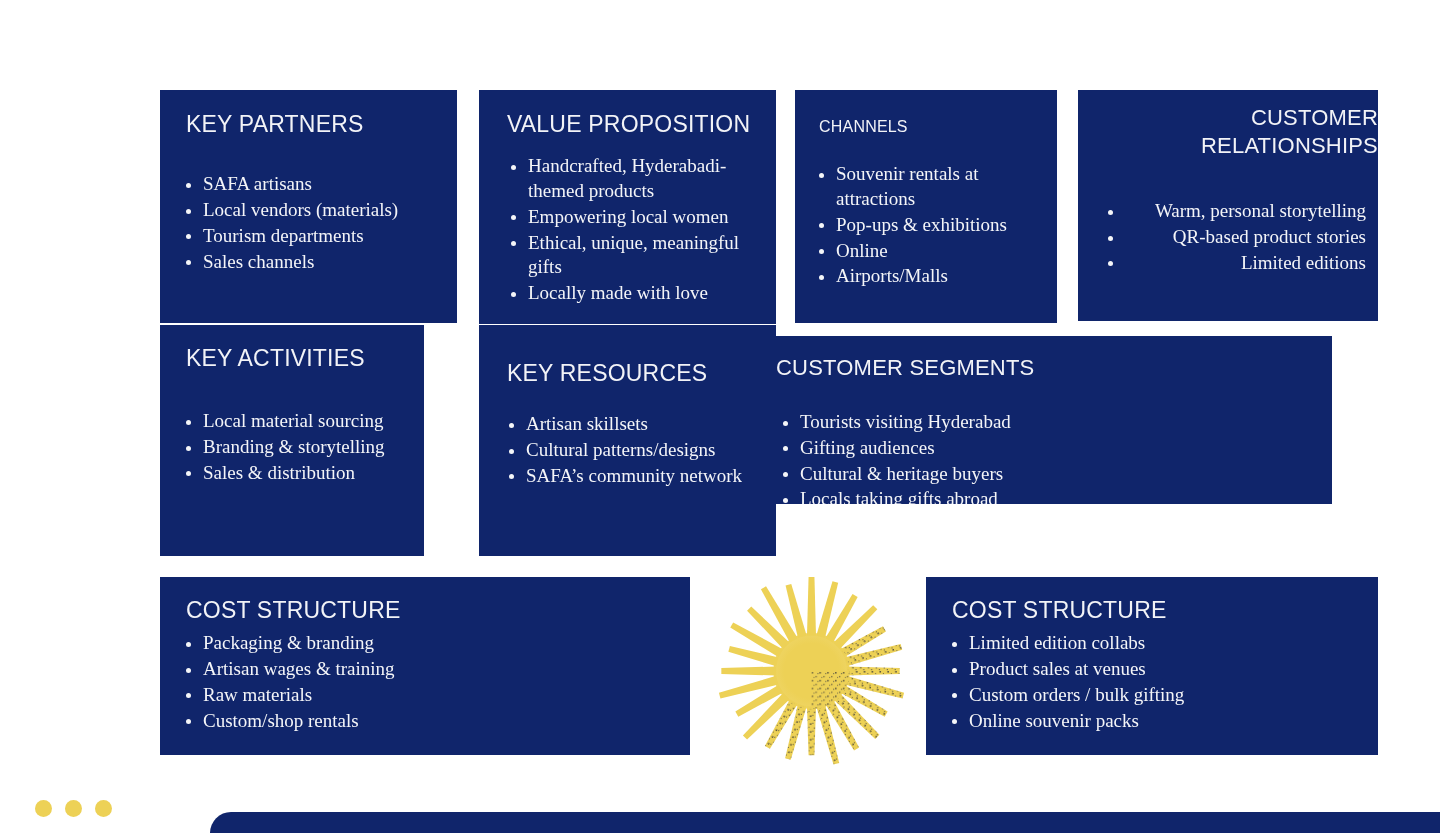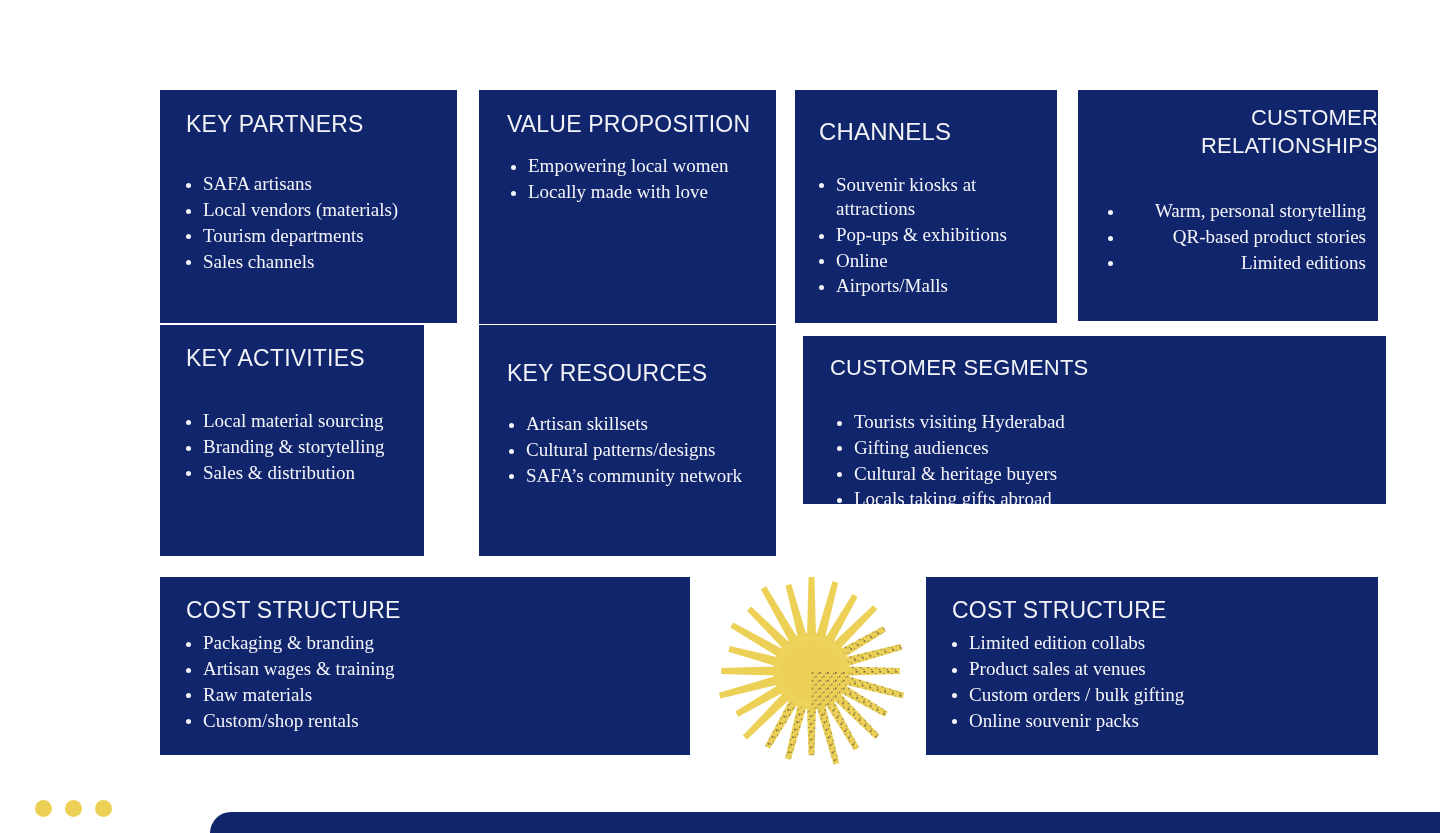--- a/index.html
+++ b/index.html
@@ -62,32 +62,32 @@
   }
 
   
   #p-key-partners        { left: 160px; top: 90px;  width: 297px; height: 233px; }
   #p-value-proposition   { left: 479px; top: 90px;  width: 297px; height: 234px; }
   #p-channels            { left: 795px; top: 90px;  width: 262px; height: 233px; }
   #p-customer-relations  { left: 1078px;top: 90px;  width: 300px; height: 231px; text-align: right; }
 
   #p-key-partners .panel-title       { font-size: 23px; margin: 20px 0 0 26px; }
   #p-value-proposition .panel-title  { font-size: 23px; margin: 20px 0 0 28px; }
-  #p-channels .panel-title           { font-size: 24px; margin: 27px 0 0 24px; }
+  #p-channels .panel-title           { font-size: 16px; margin: 27px 0 0 24px; }
   #p-customer-relations .panel-title { font-size: 22px; margin: 14px 0 0 22px; }
 
   #p-key-partners .panel-list        { font-size: 19px; margin: 33px 0 0 24px; width: 260px; }
   #p-value-proposition .panel-list   { font-size: 19px; margin: 15px 0 0 30px; width: 252px; }
   #p-channels .panel-list            { font-size: 19px; margin: 25px 0 0 22px; width: 225px; }
   #p-customer-relations .panel-list  { font-size: 19px; margin: 39px 0 0 28px; width: 260px; }
 
   
   #p-key-activities      { left: 160px; top: 325px; width: 264px; height: 231px; }
   #p-key-resources       { left: 479px; top: 325px; width: 297px; height: 231px; }
-  #p-customer-segments   { left: 803px; top: 336px; width: 583px; height: 168px; }
+  #p-customer-segments   { left: 749px; top: 336px; width: 583px; height: 168px; }
 
   #p-key-activities .panel-title     { font-size: 23px; margin: 19px 0 0 26px; }
   #p-key-resources .panel-title      { font-size: 23px; margin: 34px 0 0 28px; }
   #p-customer-segments .panel-title  { font-size: 22px; margin: 18px 0 0 27px; }
 
   #p-key-activities .panel-list      { font-size: 19px; margin: 36px 0 0 24px; width: 262px; }
   #p-key-resources .panel-list       { font-size: 19px; margin: 24px 0 0 28px; width: 262px; }
   #p-customer-segments .panel-list   { font-size: 19px; margin: 28px 0 0 32px; width: 420px; }
 
   
@@ -147,29 +147,31 @@
       <li>SAFA artisans</li>
       <li>Local vendors (materials)</li>
       <li>Tourism departments</li>
       <li>Sales channels</li>
     </ul>
   </div>
 
   <div class="panel" id="p-value-proposition">
     <div class="panel-title">VALUE PROPOSITION</div>
     <ul class="panel-list">
+      <li> Handcrafted, Hyderabadi-themed products</li>
       <li>Empowering local women</li>
+      <li>Ethical, unique, meaningful gifts</li>
       <li>Locally made with love</li>
     </ul>
   </div>
 
   <div class="panel" id="p-channels">
     <div class="panel-title">CHANNELS</div>
     <ul class="panel-list">
-      <li>Souvenir kiosks at attractions</li>
+      <li>Souvenir rentals at attractions</li>
       <li>Pop-ups &amp; exhibitions</li>
       <li>Online</li>
       <li>Airports/Malls</li>
     </ul>
   </div>
 
   <div class="panel" id="p-customer-relations">
     <div class="panel-title">CUSTOMER
 RELATIONSHIPS</div>
     <ul class="panel-list">

